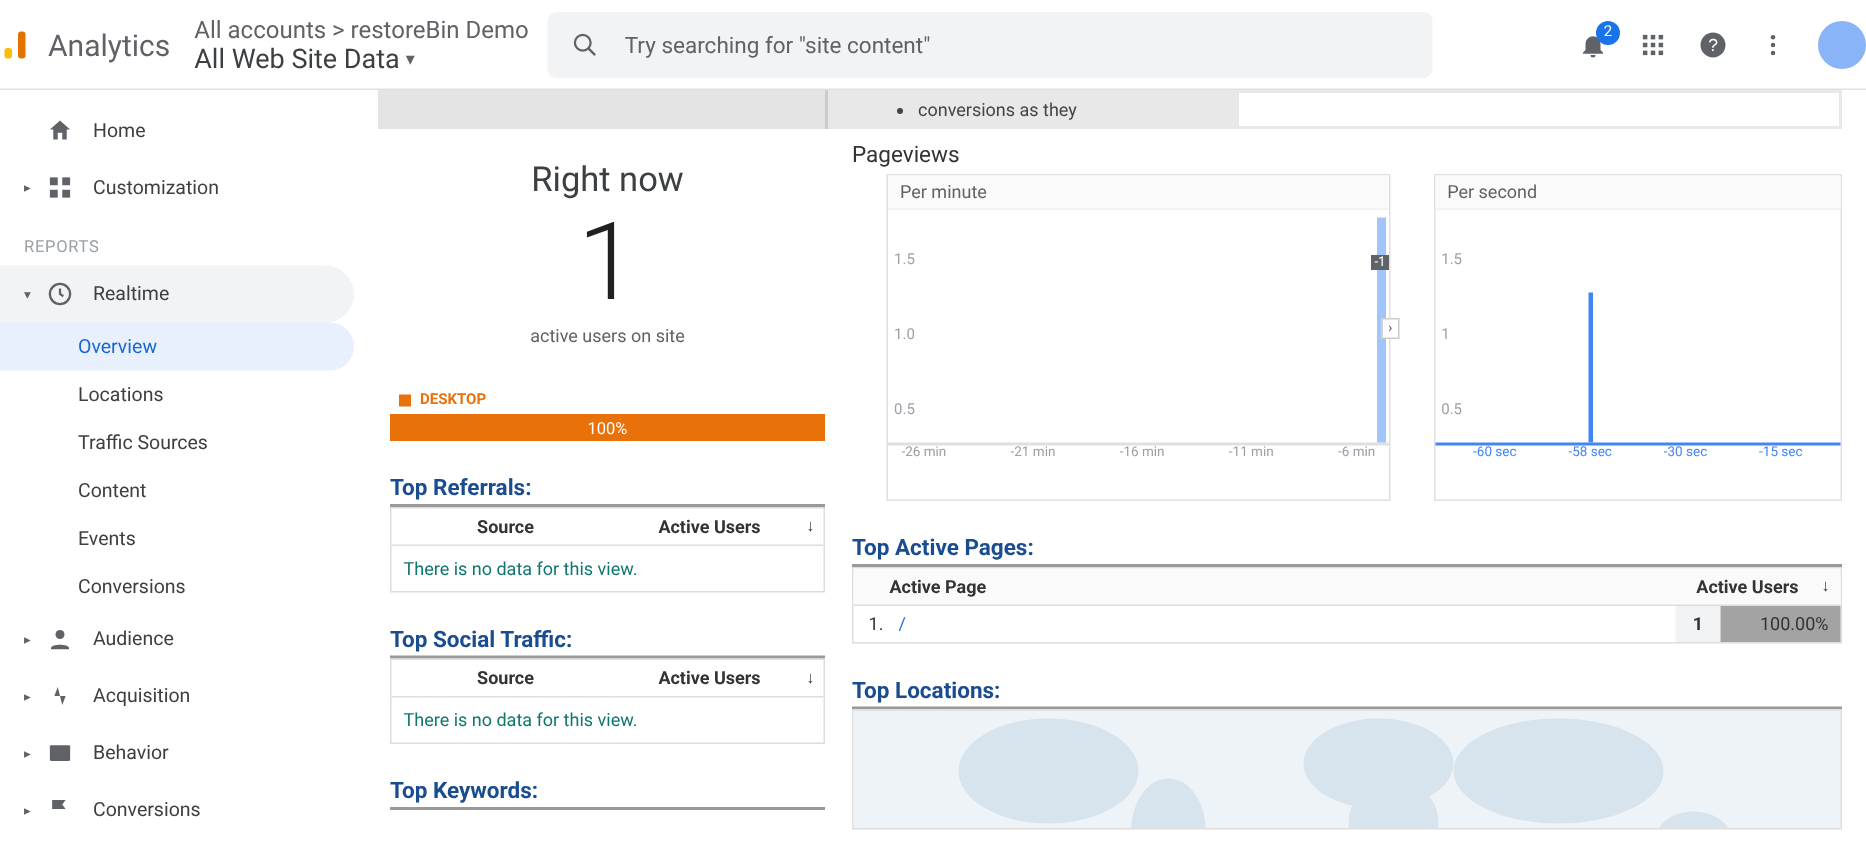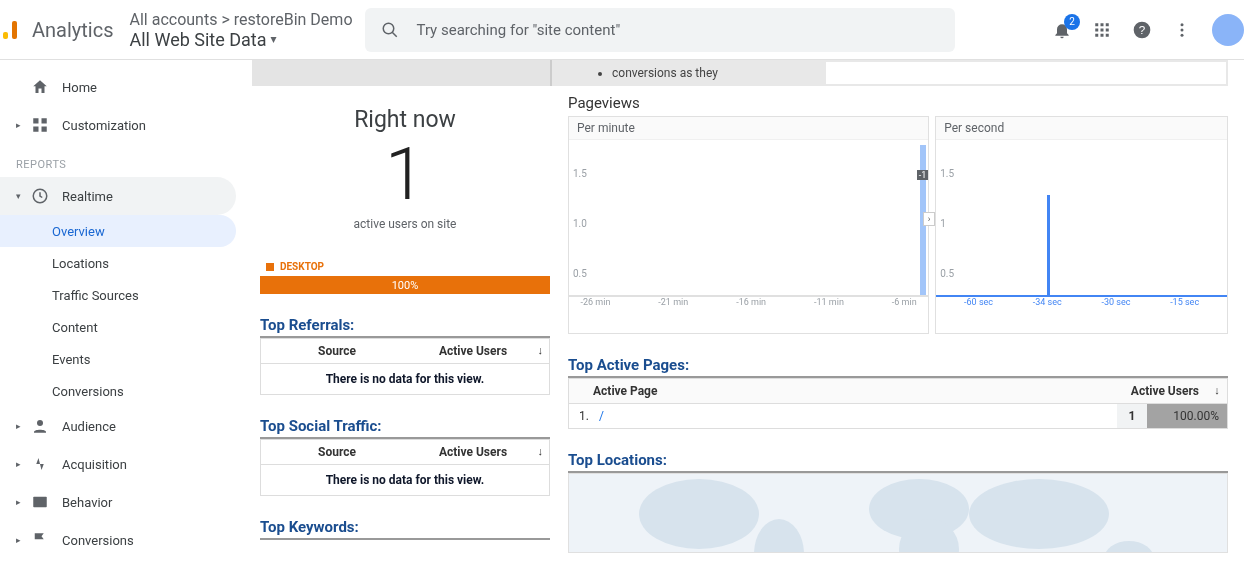--- a/index.html
+++ b/index.html
@@ -57,26 +57,26 @@
   .dev-swatch { width: 8px; height: 8px; background: #e8710a; margin-right: 6px; }
   .dev-bar { height: 18px; background: #e8710a; color: #fff; font-size: 11px; display: flex; align-items: center; justify-content: center; margin-top: 4px; }
   
   .section-title { font-size: 15px; color: #1a4d8f; font-weight: 700; margin-top: 22px; border-bottom: 2px solid #999; padding-bottom: 2px; }
   
   .mini-table { border: 1px solid #ddd; font-size: 12px; margin-top: 0; }
   .mini-table .thead { display: flex; border-bottom: 1px solid #ddd; padding: 5px 8px; font-weight: 700; color: #333; position:relative;}
   .mini-table .thead .c1 { flex: 1; text-align: center; }
   .mini-table .thead .c2 { flex: 1; text-align: center; }
   .mini-table .arrow-down{ position:absolute; right:6px; font-size:11px;}
-  .mini-table .tbody { padding: 8px; text-align: center; color: #0f172a; font-weight: bold; }
+  .mini-table .tbody { padding: 8px; color: #0f766e; }
   
   
   .pv-title { font-size: 15px; color: #333; }
   .pv-charts { display: flex; gap: 6px; margin-top: 4px; }
-  .chart { border: 1px solid #e0e0e0; position: relative; height: 218px; }
+  .chart { border: 1px solid #e0e0e0; position: relative; height: 218px; margin-left: 23px; }
   .chart.min { flex: 1.05; }
   .chart.sec { flex: 0.85; }
   .chart-head { font-size: 12px; color: #5f6368; padding: 4px 8px; border-bottom: 1px solid #f0f0f0; background:#fafafa; }
   .chart-body { position: relative; height: 170px; }
   .grid-label { position: absolute; left: 4px; font-size: 10px; color: #9aa0a6; }
   .x-axis { position: absolute; bottom: 0; left: 0; right: 0; height: 14px; display: flex; justify-content: space-around; font-size: 9px; padding: 0 8px; }
   .x-axis.min { color: #9aa0a6; border-top:1px solid #e0e0e0;gap:41px;}
   .x-axis.sec { color: #4285f4; border-top:1px solid #4285f4;}
   .baseline{ position:absolute; left:0; right:0; bottom:14px; height:1px; background:#e0e0e0;}
   .sec .baseline{ background:#4285f4;}
@@ -325,21 +325,21 @@
           </div>
           <div class="chart sec">
             <div class="chart-head">Per second</div>
             <div class="chart-body">
               <span class="grid-label" style="top:28px">1.5</span>
               <span class="grid-label" style="top:78px">1</span>
               <span class="grid-label" style="top:128px">0.5</span>
               <div class="baseline"></div>
               <div class="x-axis sec">
                 <span>-60 sec</span>
-                <span>-34 sec</span>
+                <span>-58 sec</span>
                 <span>-30 sec</span>
                 <span>-15 sec</span>
               </div>
               <div class="bar-sec" style="left:38%; height:100px;"></div>
             </div>
           </div>
         </div>
 
         <div class="section-title">Top Active Pages:</div>
         <div class="tap-table">

